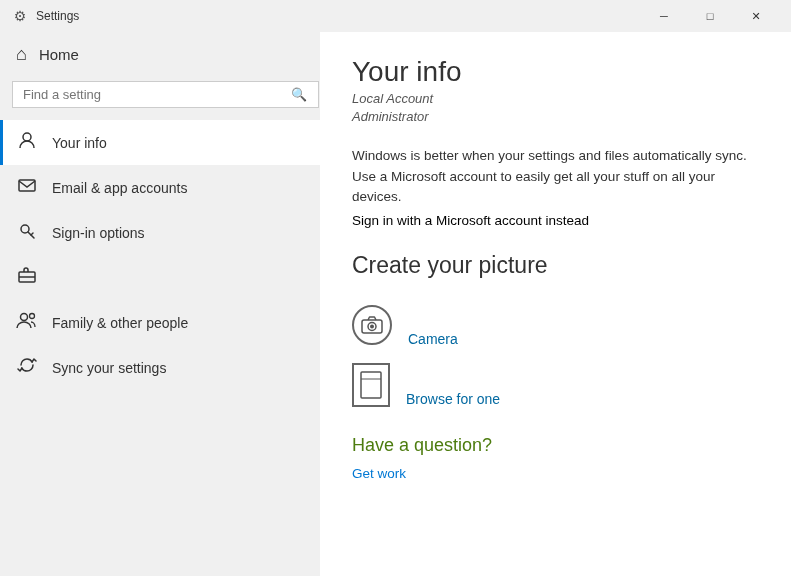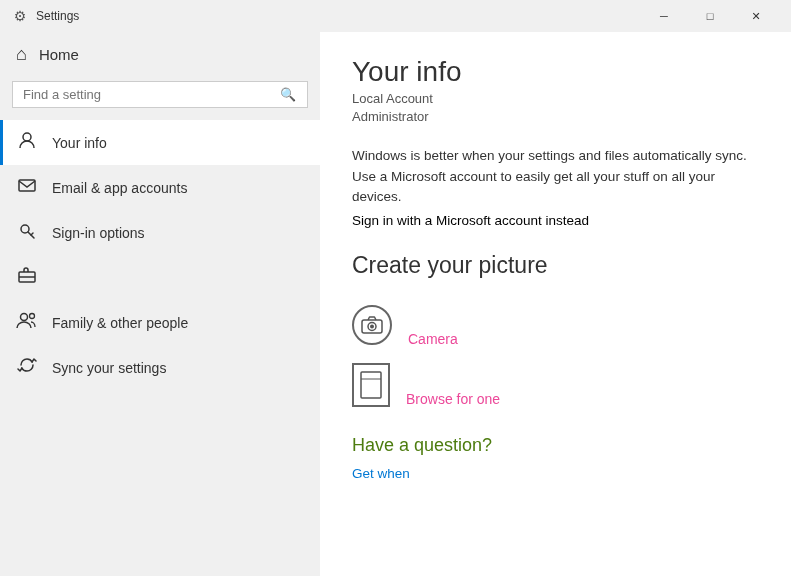--- a/index.html
+++ b/index.html
@@ -78,21 +78,21 @@
       align-items: center;
       padding: 12px 16px;
       gap: 12px;
       cursor: pointer;
       font-size: 15px;
       color: #333;
     }
     .sidebar-home-icon { font-size: 18px; }
 
     .search-box {
-      margin: 4px 12px 12px 12px;
+      margin: 4px 1px 12px 12px;
       display: flex;
       align-items: center;
       background: #fff;
       border: 1px solid #ccc;
       padding: 5px 10px;
       gap: 8px;
     }
     .search-box input {
       border: none;
       outline: none;
@@ -144,20 +144,21 @@
       font-size: 28px;
       font-weight: 300;
       color: #333;
       margin-bottom: 2px;
     }
     .account-type {
       font-size: 13px;
       color: #555;
       line-height: 1.4;
       margin-bottom: 20px;
+      font-style: italic;
     }
 
     .info-text {
       font-size: 13.5px;
       color: #333;
       line-height: 1.5;
       margin-bottom: 6px;
       max-width: 400px;
     }
 
@@ -198,21 +199,21 @@
       width: 38px;
       height: 44px;
       border: 2px solid #666;
       display: flex;
       align-items: center;
       justify-content: center;
       flex-shrink: 0;
     }
     .option-label {
       font-size: 14px;
-      color: #ec4899;
+      color: #0369a1;
       margin-top: 28px;
     }
 
     .question-section {
       margin-top: 20px;
     }
     .question-title {
       font-size: 18px;
       font-weight: 400;
       color: #4d7c0f;
@@ -351,18 +352,18 @@
         <svg width="24" height="28" viewBox="0 0 24 28" fill="none" xmlns="http://www.w3.org/2000/svg">
           <rect x="2" y="1" width="20" height="26" rx="1" stroke="#555" stroke-width="1.5"></rect>
           <path d="M2 8h20" stroke="#555" stroke-width="1"></path>
         </svg>
       </div>
       <span class="option-label">Browse for one</span>
     </div>
 
     <div class="question-section">
       <div class="question-title">Have a question?</div>
-      <a class="get-help-link">Get when</a>
+      <a class="get-help-link">Get work</a>
     </div>
 
   </div>
 
 </div>
 
 </body></html>

